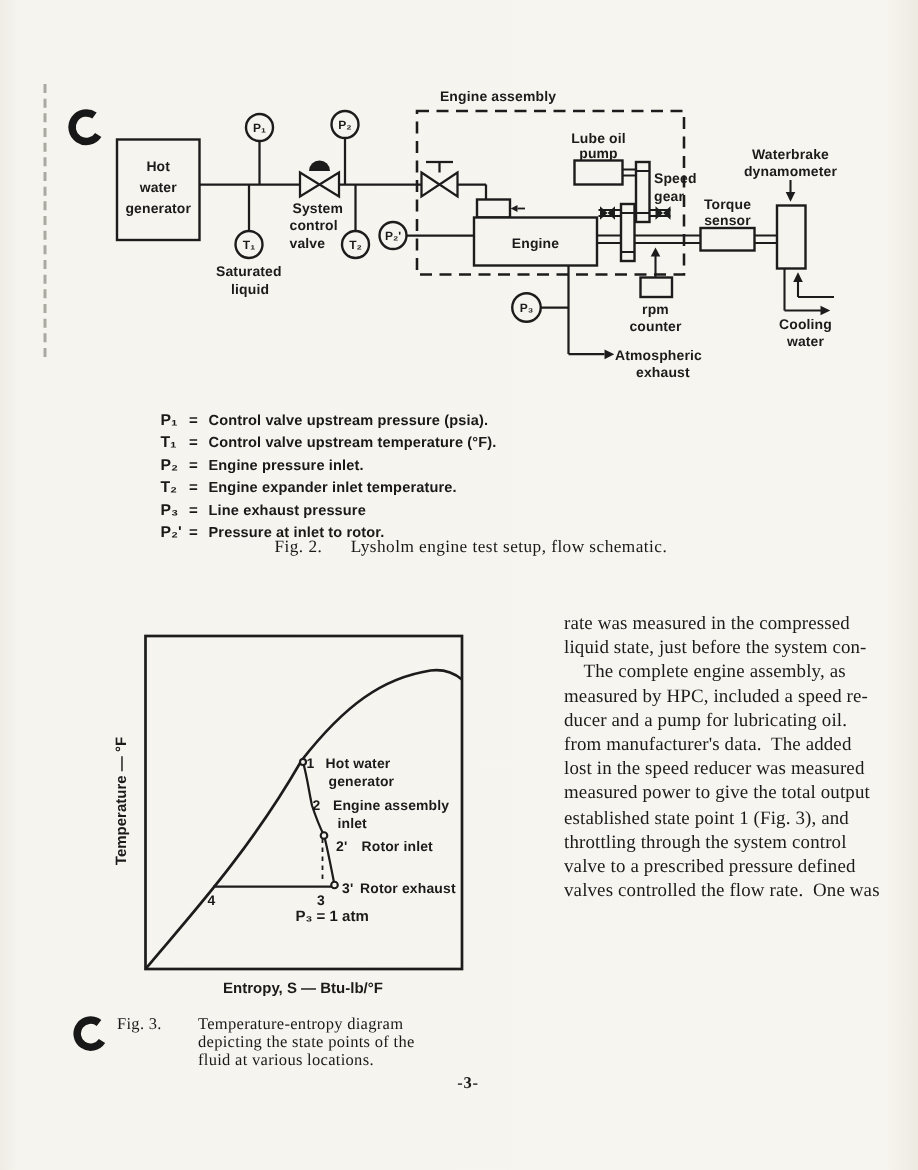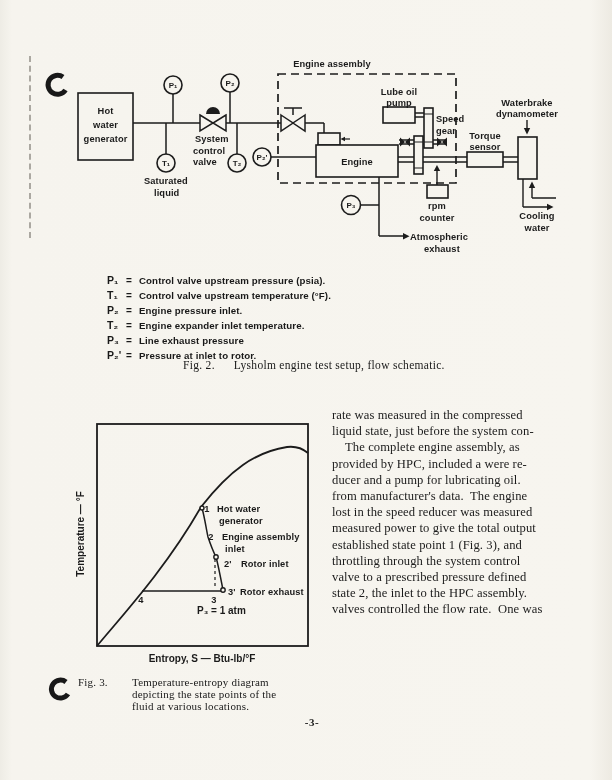--- a/index.html
+++ b/index.html
@@ -32,21 +32,21 @@
   .legend{position:absolute;left:107px;top:256px;font:700 10px "Liberation Sans",sans-serif;color:#191919;}
   .lr{display:flex;height:15px;align-items:baseline;}
   .ls{width:19px;font-size:10.5px;}
   .le{width:13px;}
   .ld{font-size:9.7px;letter-spacing:.1px;margin-top:19px;}
   
   .fig2cap{position:absolute;left:183px;top:359px;font:400 11.5px "Liberation Serif",serif;color:#191919;letter-spacing:.3px;}
   .f2l{margin-right:19px;}
   
   .bodycol{position:absolute;left:332px;top:407px;width:268px;font:400 12.6px/16.2px "Liberation Serif",serif;color:#1b1b1b;letter-spacing:.1px;}
-  .bl{white-space:pre;height:16.2px;}
+  .bl{white-space:pre;height:16.2px;margin-left:44px;}
   .ind{padding-left:13px;}
   
   .pagenum{position:absolute;left:272px;top:716px;width:80px;text-align:center;font:700 11px "Liberation Serif",serif;color:#1b1b1b;letter-spacing:.5px;}
   
   .edgemarks{position:absolute;left:29px;top:56px;height:182px;width:0;border-left:2px dashed rgba(95,92,84,.5);}
 </style>
 </head>
 <body>
 
 <div class="page">
@@ -212,27 +212,26 @@
     <text class="cap" x="78" y="686">Fig. 3.</text>
     <text class="cap" x="132" y="686">Temperature-entropy diagram</text>
     <text class="cap" x="132" y="698">depicting the state points of the</text>
     <text class="cap" x="132" y="710">fluid at various locations.</text>
   </svg>
 
   <div class="bodycol">
     <div class="bl">rate was measured in the compressed</div>
     <div class="bl">liquid state, just before the system con-</div>
     <div class="bl ind">The complete engine assembly, as</div>
-    <div class="bl">provided by HPC, included a were re-</div>
+    <div class="bl">measured by HPC, included a speed re-</div>
     <div class="bl">ducer and a pump for lubricating oil.</div>
-    <div class="bl">from manufacturer's data.  The engine</div>
+    <div class="bl">from manufacturer's data.  The added</div>
     <div class="bl">lost in the speed reducer was measured</div>
     <div class="bl">measured power to give the total output</div>
     <div class="bl">established state point 1 (Fig. 3), and</div>
     <div class="bl">throttling through the system control</div>
     <div class="bl">valve to a prescribed pressure defined</div>
-    <div class="bl">state 2, the inlet to the HPC assembly.</div>
     <div class="bl">valves controlled the flow rate.  One was</div>
   </div>
 
   <div class="pagenum">-3-</div>
   <div class="edgemarks"></div>
 </div>
 
 </body></html>

